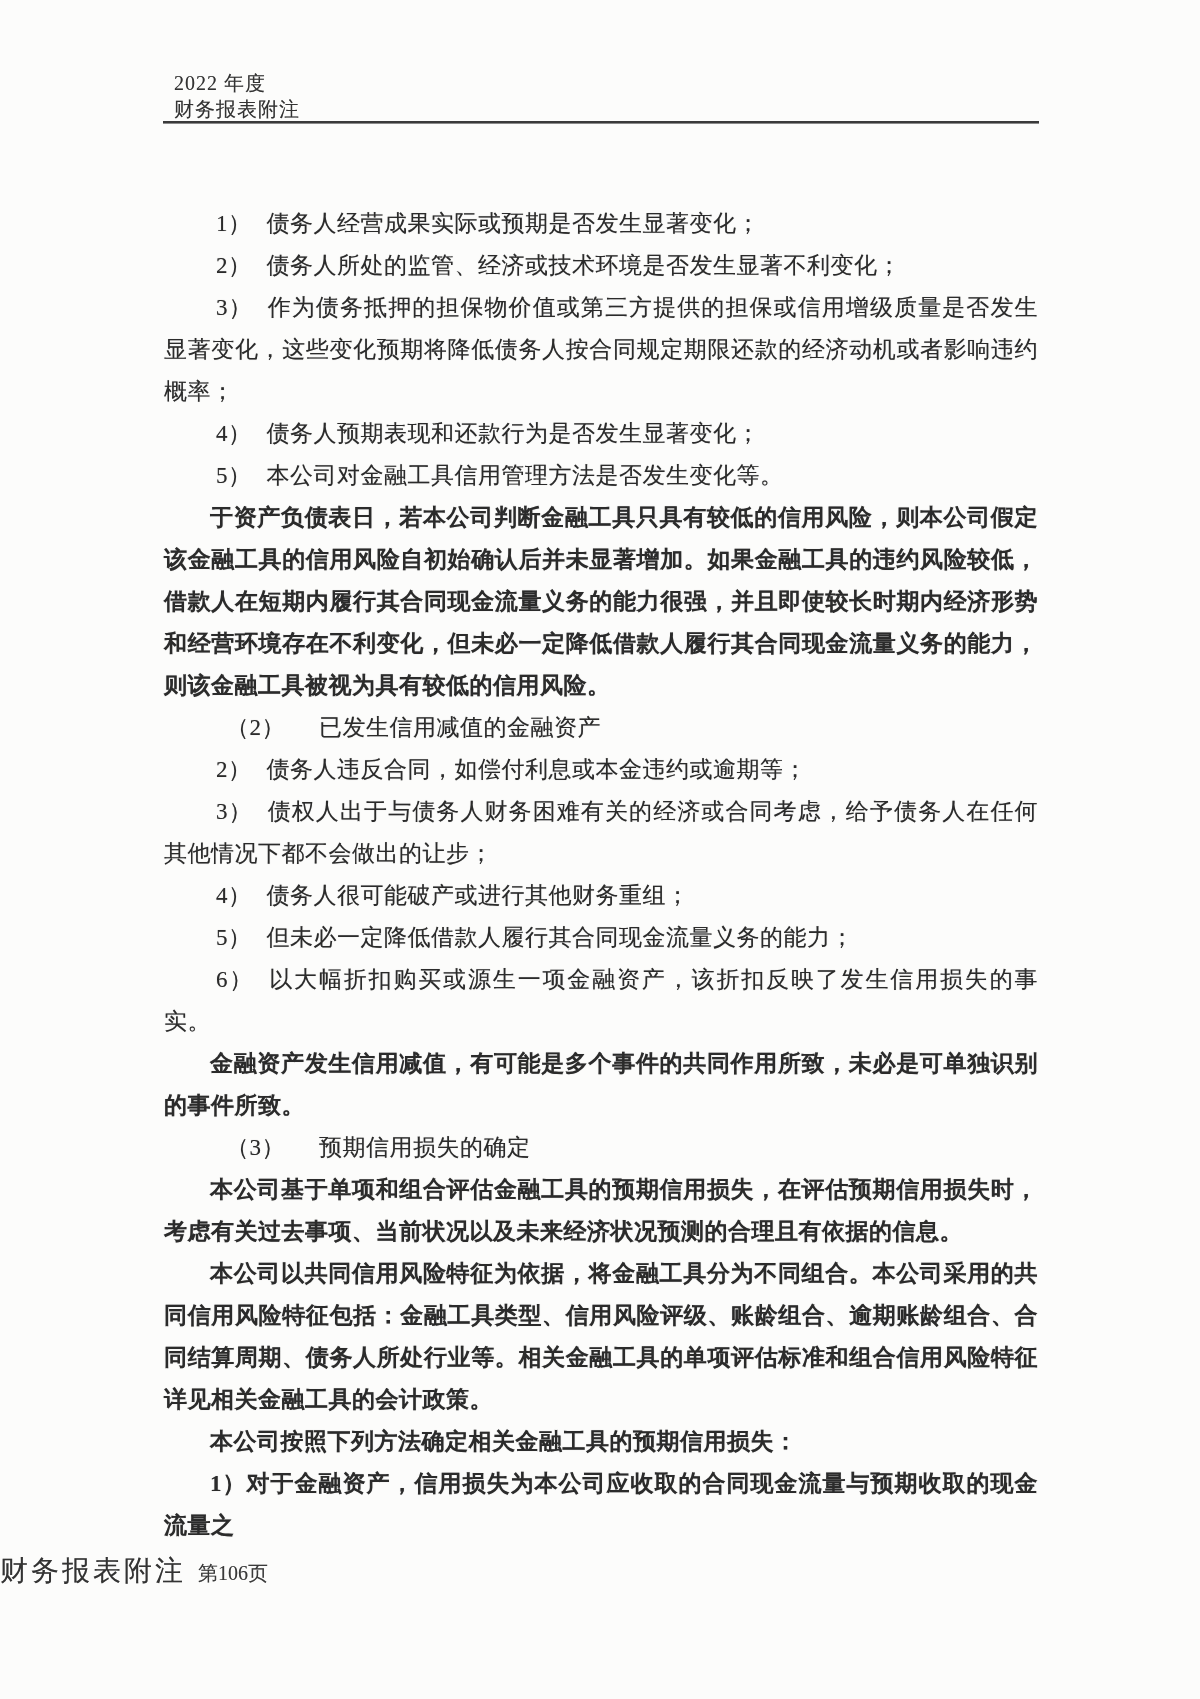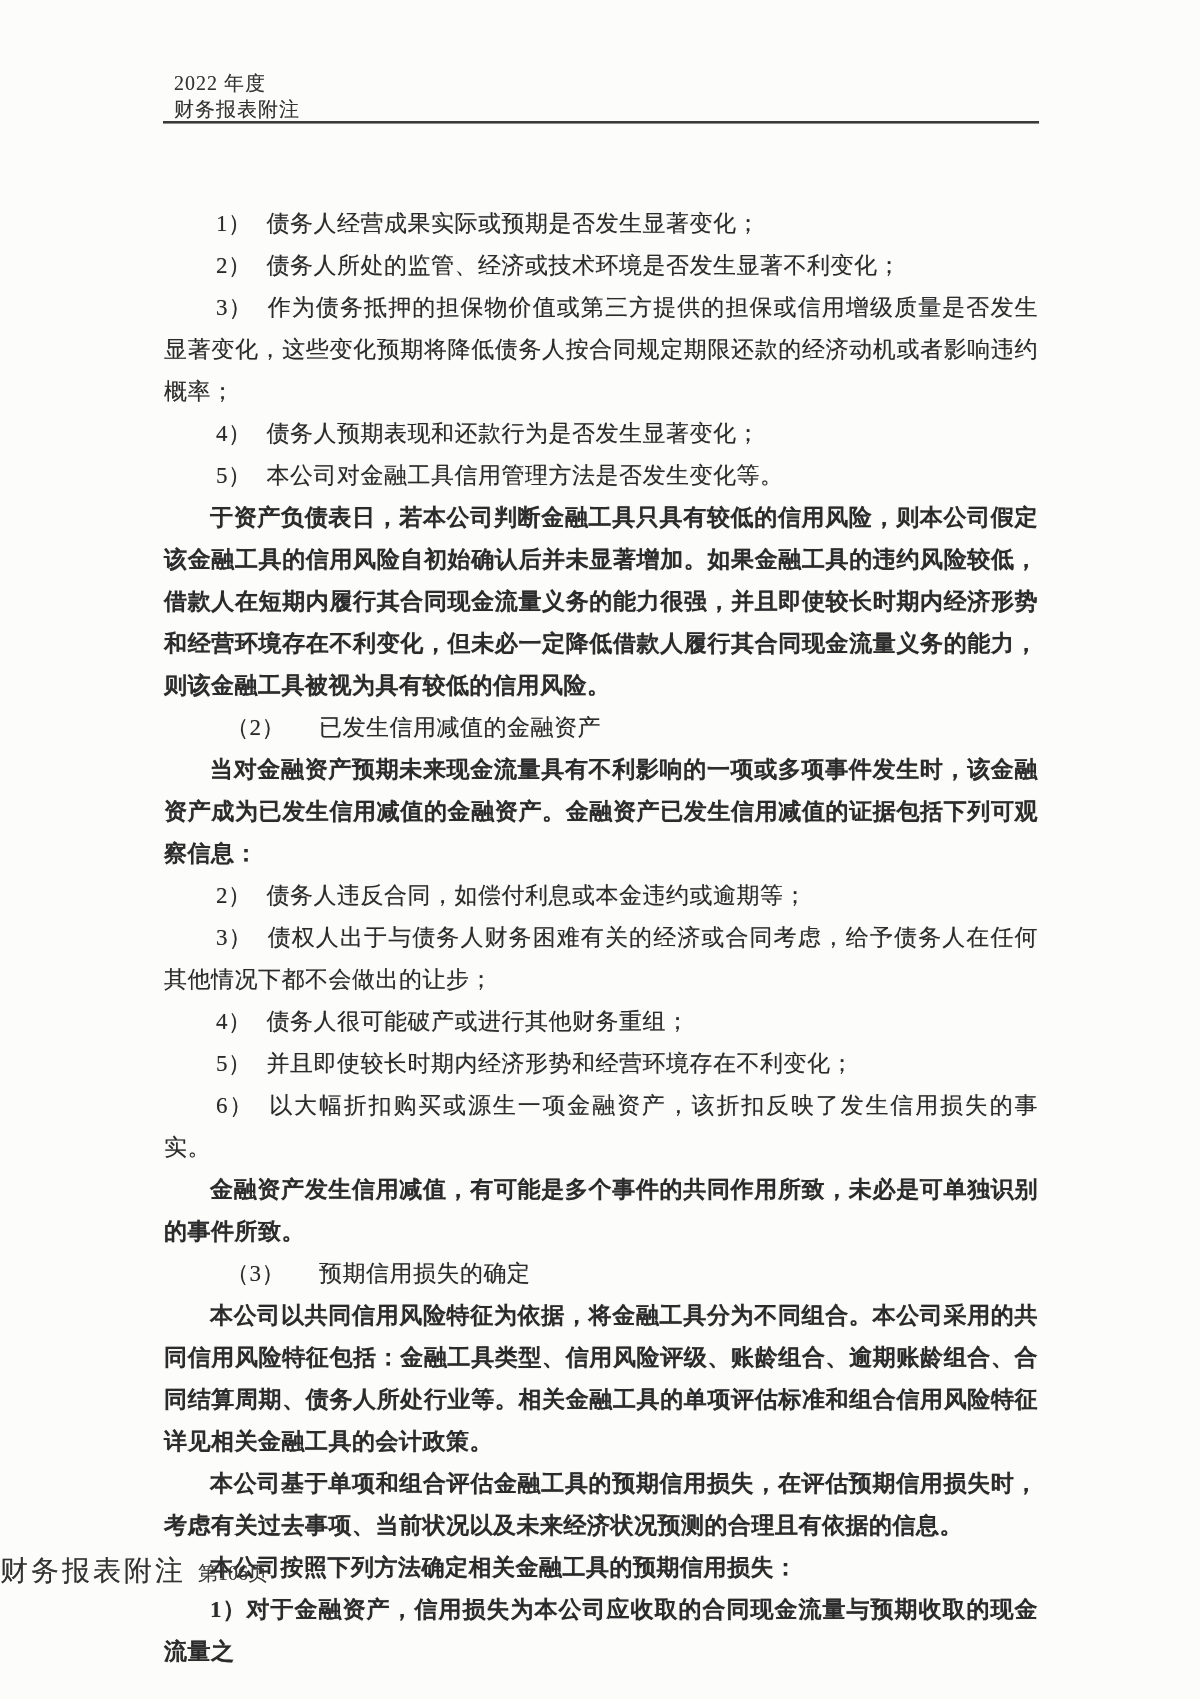--- a/index.html
+++ b/index.html
@@ -92,30 +92,29 @@
   <div class="header-rule"></div>
 
   <div class="doc-body">
       <div class="block list-item"><span class="num">1）</span><span>债务人经营成果实际或预期是否发生显著变化；</span></div>
       <div class="block list-item"><span class="num">2）</span><span>债务人所处的监管、经济或技术环境是否发生显著不利变化；</span></div>
       <div class="block list-item"><span class="num">3）</span><span>作为债务抵押的担保物价值或第三方提供的担保或信用增级质量是否发生显著变化，这些变化预期将降低债务人按合同规定期限还款的经济动机或者影响违约概率；</span></div>
       <div class="block list-item"><span class="num">4）</span><span>债务人预期表现和还款行为是否发生显著变化；</span></div>
       <div class="block list-item"><span class="num">5）</span><span>本公司对金融工具信用管理方法是否发生变化等。</span></div>
       <div class="block paragraph"><span>于资产负债表日，若本公司判断金融工具只具有较低的信用风险，则本公司假定该金融工具的信用风险自初始确认后并未显著增加。如果金融工具的违约风险较低，借款人在短期内履行其合同现金流量义务的能力很强，并且即使较长时期内经济形势和经营环境存在不利变化，但未必一定降低借款人履行其合同现金流量义务的能力，则该金融工具被视为具有较低的信用风险。</span></div>
       <div class="block heading"><span class="num">（2）</span><span>已发生信用减值的金融资产</span></div>
-      <div class="block paragraph"><span>当对金融资产预期未来现金流量具有不利影响的一项或多项事件发生时，该金融资产成为已发生信用减值的金融资产。金融资产已发生信用减值的证据包括下列可观察信息：</span></div>
       <div class="block list-item"><span class="num">2）</span><span>债务人违反合同，如偿付利息或本金违约或逾期等；</span></div>
       <div class="block list-item"><span class="num">3）</span><span>债权人出于与债务人财务困难有关的经济或合同考虑，给予债务人在任何其他情况下都不会做出的让步；</span></div>
       <div class="block list-item"><span class="num">4）</span><span>债务人很可能破产或进行其他财务重组；</span></div>
-      <div class="block list-item"><span class="num">5）</span><span>并且即使较长时期内经济形势和经营环境存在不利变化；</span></div>
+      <div class="block list-item"><span class="num">5）</span><span>但未必一定降低借款人履行其合同现金流量义务的能力；</span></div>
       <div class="block list-item"><span class="num">6）</span><span>以大幅折扣购买或源生一项金融资产，该折扣反映了发生信用损失的事实。</span></div>
       <div class="block paragraph"><span>金融资产发生信用减值，有可能是多个事件的共同作用所致，未必是可单独识别的事件所致。</span></div>
       <div class="block heading"><span class="num">（3）</span><span>预期信用损失的确定</span></div>
+      <div class="block paragraph"><span>本公司基于单项和组合评估金融工具的预期信用损失，在评估预期信用损失时，考虑有关过去事项、当前状况以及未来经济状况预测的合理且有依据的信息。</span></div>
       <div class="block paragraph"><span>本公司以共同信用风险特征为依据，将金融工具分为不同组合。本公司采用的共同信用风险特征包括：金融工具类型、信用风险评级、账龄组合、逾期账龄组合、合同结算周期、债务人所处行业等。相关金融工具的单项评估标准和组合信用风险特征详见相关金融工具的会计政策。</span></div>
-      <div class="block paragraph"><span>本公司基于单项和组合评估金融工具的预期信用损失，在评估预期信用损失时，考虑有关过去事项、当前状况以及未来经济状况预测的合理且有依据的信息。</span></div>
       <div class="block paragraph"><span>本公司按照下列方法确定相关金融工具的预期信用损失：</span></div>
       <div class="block paragraph"><span>1）对于金融资产，信用损失为本公司应收取的合同现金流量与预期收取的现金流量之</span></div>
     </div>
 
   <div class="footer">
     <span class="f-title">财务报表附注</span><span class="f-page">第106页</span>
   </div>
 
 </div>
 

